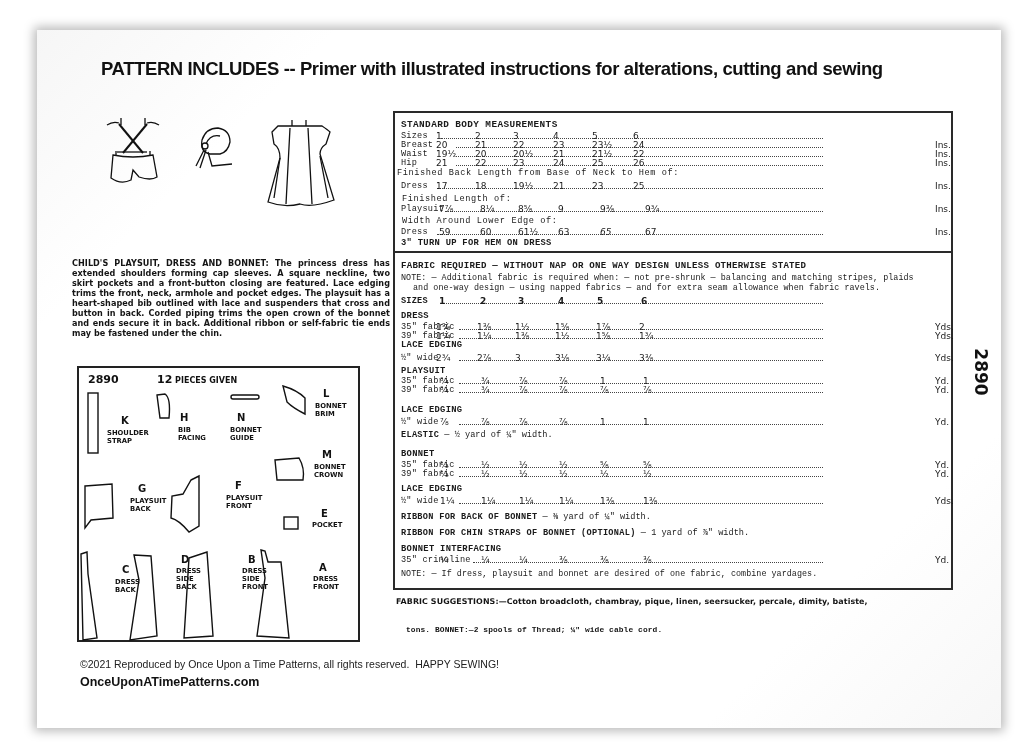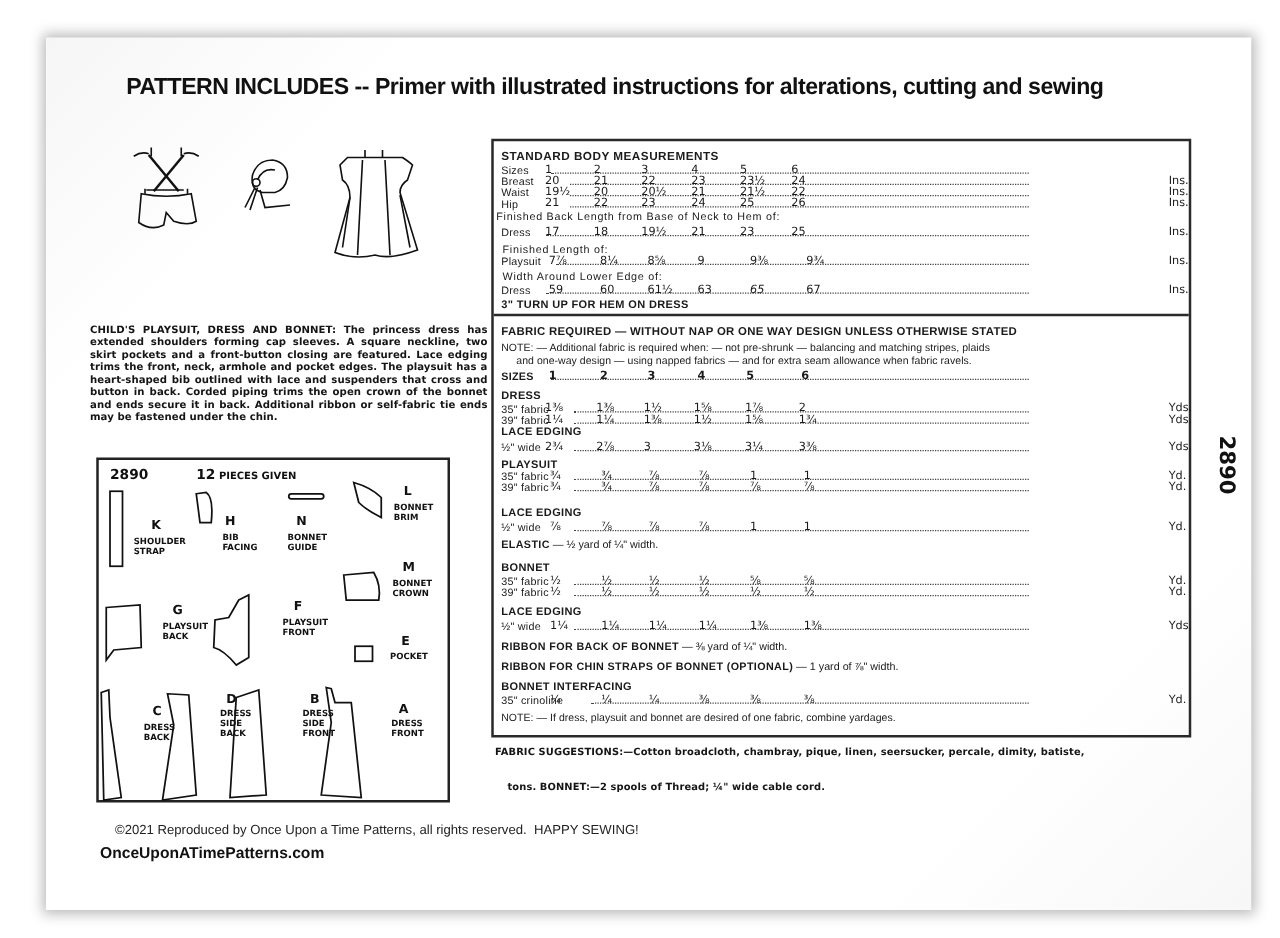--- a/index.html
+++ b/index.html
@@ -59,21 +59,21 @@
   .tbox {
     position: absolute; left: 393px; top: 111px; width: 560px; height: 479px;
     border: 2px solid #2a2a2a;
   }
   .tbox .divider {
     position: absolute; left: 0; top: 138px; width: 100%; height: 2px; background: #2a2a2a;
   }
 
   .tx {
     position: absolute; white-space: nowrap;
-    font-family: Liberation Sans, sans-serif; font-size: 8.6px; line-height: 9px; color: #1a1a1a;
+    font-family: Liberation Mono, monospace; font-size: 8.6px; line-height: 9px; color: #1a1a1a;
   }
   .tx.b { font-weight: bold; }
   .tx.lbl { letter-spacing: 0.2px; }
   .dots {
     position: absolute; height: 1px;
     border-bottom: 1px dotted #444;
   }
   .num {
     position: absolute; white-space: nowrap; font-family: "DejaVu Sans", sans-serif;
     font-size: 9px; line-height: 9px; color: #1a1a1a; width: 30px; text-align: left;
@@ -398,19 +398,19 @@
       <span class="tx" style="left:6px;top:400px;"><b style="letter-spacing: 0.3px;">RIBBON FOR BACK OF BONNET</b><span> — ⅜ yard of ¼" width.</span></span>
       <span class="tx" style="left:6px;top:416px;"><b style="letter-spacing: 0.3px;">RIBBON FOR CHIN STRAPS OF BONNET (OPTIONAL)</b><span> — 1 yard of ⅞" width.</span></span>
       <span class="tx note" style="left:6px;top:457px;">NOTE: — If dress, playsuit and bonnet are desired of one fabric, combine yardages.</span>
     </div>
 </div>
 
 <div class="suggest">
   <div>FABRIC SUGGESTIONS:—Cotton broadcloth, chambray, pique, linen, seersucker, percale, dimity, batiste,</div>
 </div>
 <div class="notions">
-  <div class="indent" style="padding-left:10px;">tons. BONNET:—2 spools of Thread; ¼" wide cable cord.</div>
+  <div class="indent" style="padding-left:10px;font-family:Liberation Mono, monospace;">tons. BONNET:—2 spools of Thread; ¼" wide cable cord.</div>
 </div>
 
 <div class="side-num">2890</div>
 
-<div class="copyright" style="white-space:pre;margin-left:12px;">©2021 Reproduced by Once Upon a Time Patterns, all rights reserved.  HAPPY SEWING!</div>
+<div class="copyright" style="white-space:pre;">©2021 Reproduced by Once Upon a Time Patterns, all rights reserved.  HAPPY SEWING!</div>
 <div class="site">OnceUponATimePatterns.com</div>
 
 </body></html>

